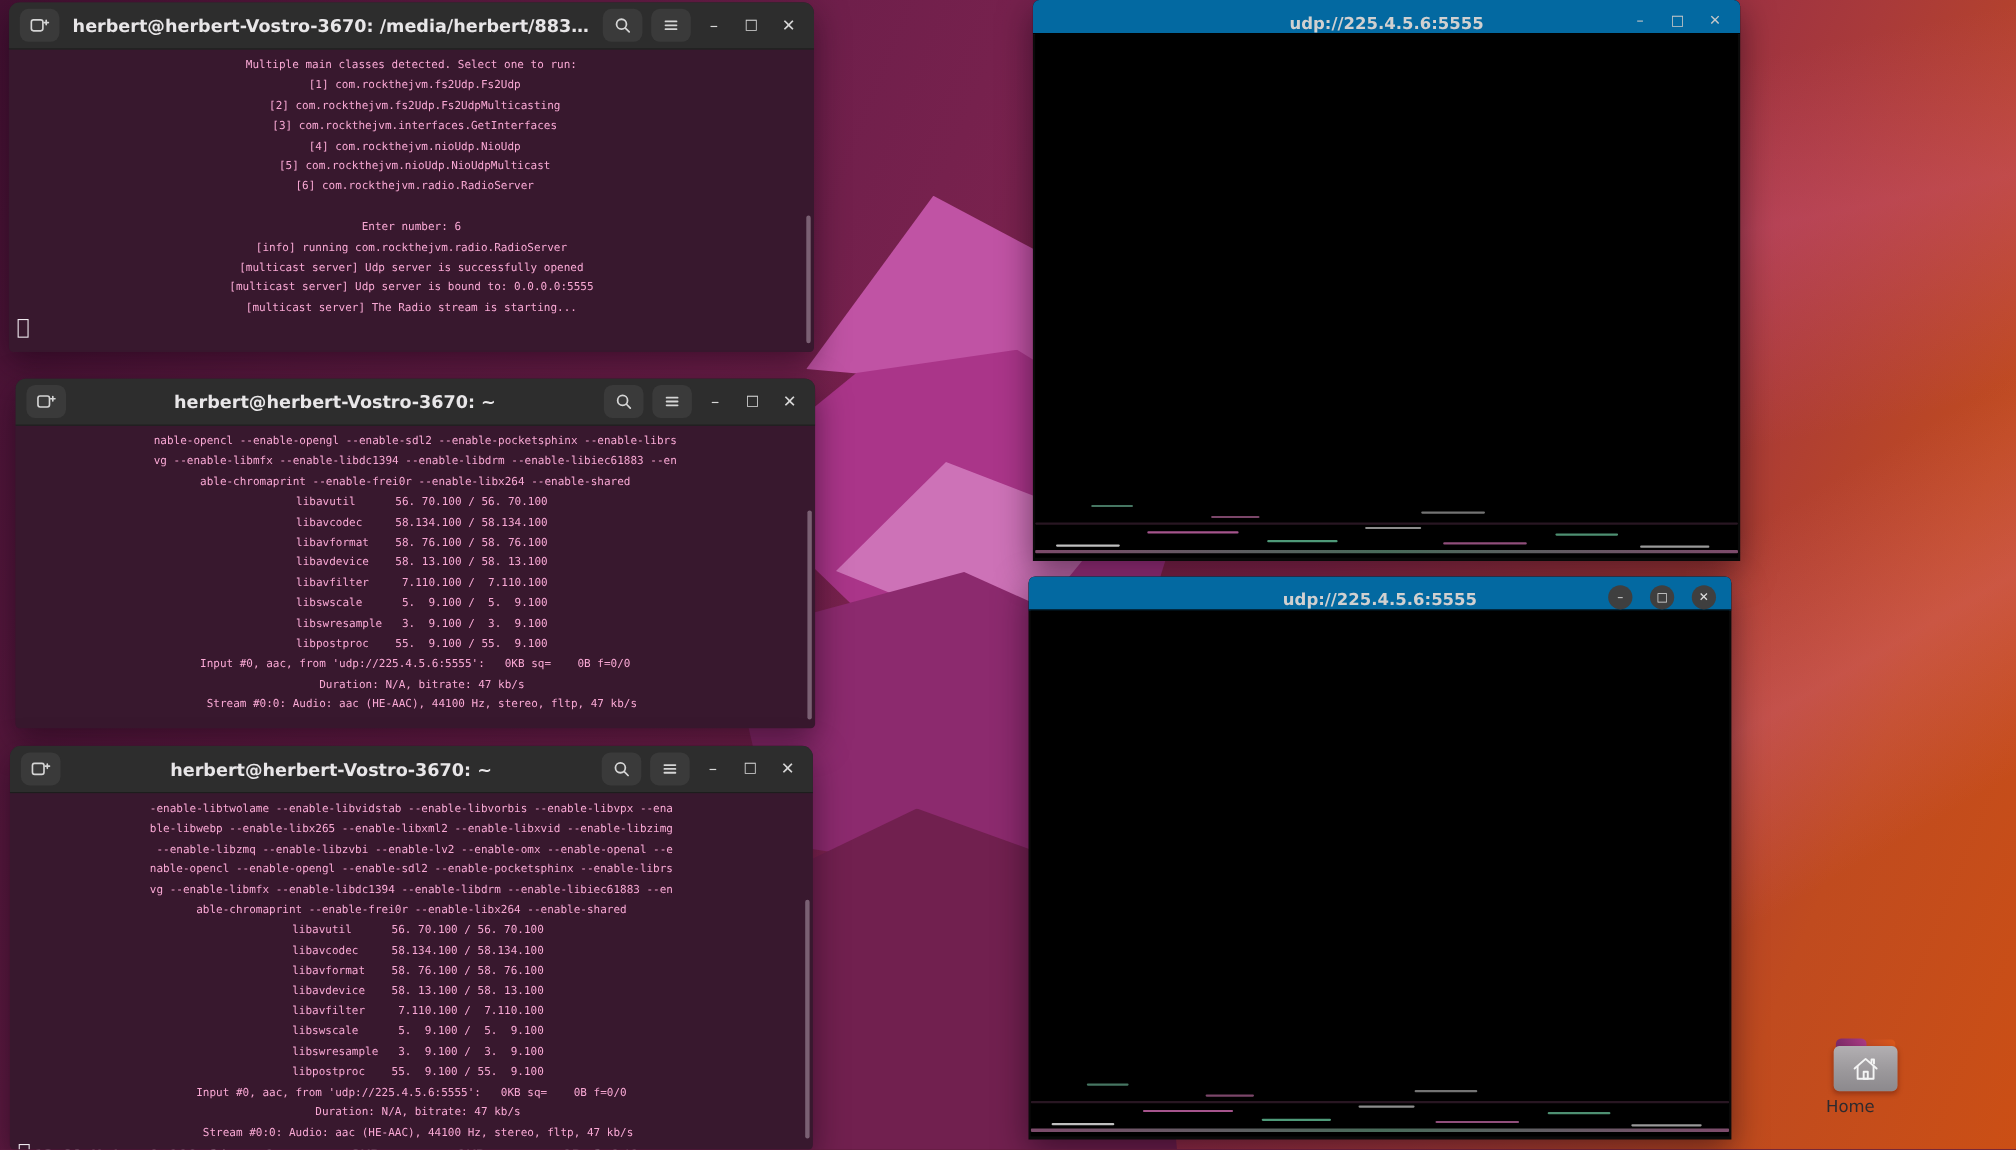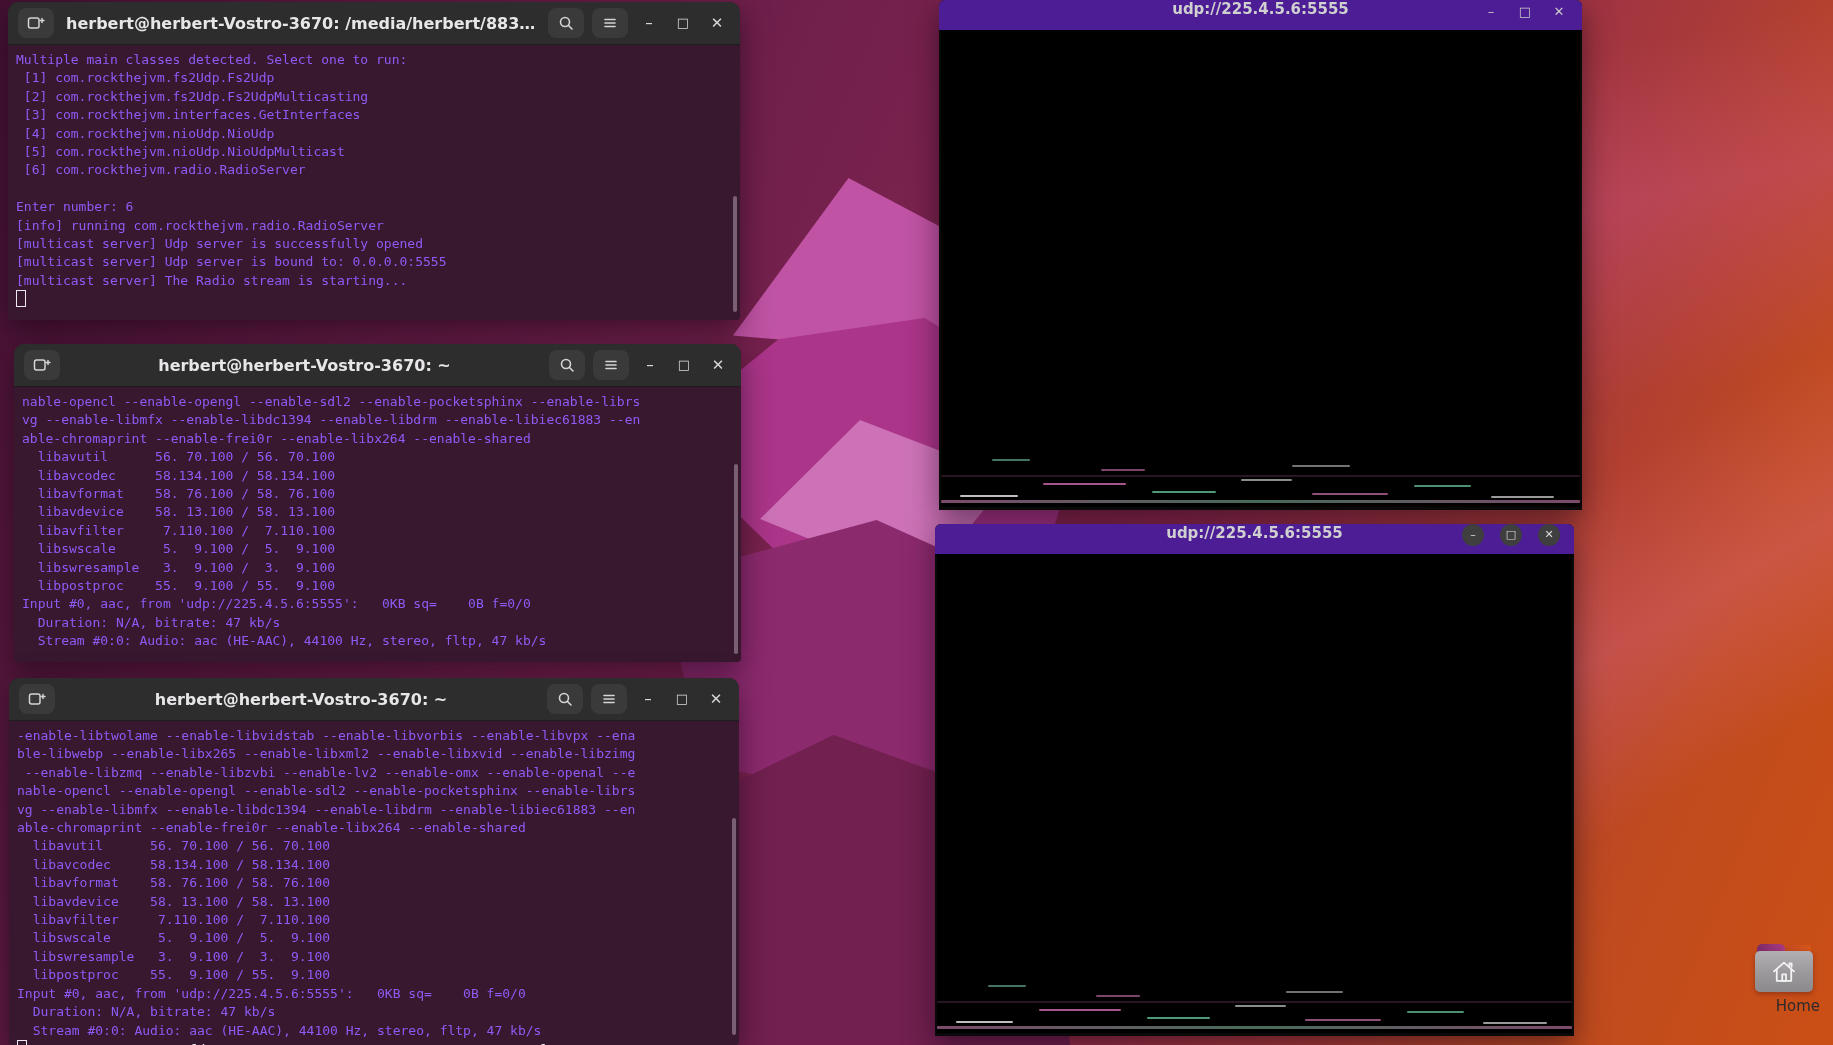--- a/index.html
+++ b/index.html
@@ -32,31 +32,31 @@
   .t-bar{height:42px;background:#2d2d2d;display:flex;align-items:center;padding:0 10px;gap:8px;
          border-bottom:1px solid #1d1d1d;}
   .tb-btn{display:flex;align-items:center;justify-content:center;width:36px;height:30px;
           background:#3a3a3a;border:none;border-radius:8px;cursor:pointer;padding:0;flex:0 0 auto;}
   .t-title{flex:1;text-align:center;color:#e8e6e8;font-weight:bold;font-size:16px;
            white-space:nowrap;overflow:hidden;text-overflow:ellipsis;padding:0 4px;}
   .wc{background:none;border:none;color:#d8d8d8;width:26px;height:30px;padding:0;cursor:pointer;
       font-family:"DejaVu Sans",sans-serif;font-size:15px;line-height:30px;flex:0 0 auto;}
   .wc.max{font-size:13px;}
   .t-body{position:absolute;top:43px;left:0;right:0;bottom:0;padding:6px 8px 0 8px;cursor:text;}
-  .term-text{margin:0;font-family:"DejaVu Sans Mono",monospace;font-size:13px;line-height:18.4px;
-             color:#8b5cf6;white-space:pre;}
+  .term-text{margin:0;font-family:"DejaVu Sans Mono",monospace;font-size:10px;line-height:18.4px;
+             color:#f9a8d4;white-space:pre;text-align:center;}
   .term-line{font-family:"DejaVu Sans Mono",monospace;font-size:14.5px;line-height:18.4px;color:#efe9ef;white-space:pre;}
   .cursor{display:inline-block;width:8px;height:15px;border:1px solid #efe9ef;margin-right:4px;vertical-align:-2px;}
   .t-scroll{position:absolute;right:3px;width:4px;border-radius:2px;background:rgba(205,185,200,.45);}
   #t1 .t-scroll{top:55%;height:42%;}
   #t2 .t-scroll{top:28%;height:69%;}
   #t3 .t-scroll{top:30%;height:67%;}
   
   .player{background:#0a0a0a;border-radius:6px 6px 0 0;}
-  .p-bar{height:30px;background:#4c1d95;position:relative;display:flex;align-items:flex-start;border-bottom:1px solid #000;padding-left:16px;}
+  .p-bar{height:30px;background:#0369a1;position:relative;display:flex;align-items:flex-end;border-bottom:1px solid #000;padding-left:16px;}
   .p-title{position:absolute;left:0;right:0;text-align:center;color:#d0d0d0;font-weight:bold;font-size:15px;}
   .p-controls{margin-left:auto;display:flex;align-items:center;gap:16px;padding-right:14px;z-index:2;}
   .pc{background:none;border:none;color:#c8c8c8;font-size:13px;cursor:pointer;padding:0;width:18px;height:22px;
       font-family:"DejaVu Sans",sans-serif;}
   .p2 .pc{background:#3f3f3f;border-radius:50%;width:22px;height:22px;font-size:11px;line-height:22px;color:#dedede;}
   .p-body{position:absolute;top:31px;left:2px;right:2px;bottom:3px;background:#000;overflow:hidden;cursor:pointer;}
   .noise{position:absolute;inset:0;width:100%;height:100%;}
   .noise.flip{transform:scaleX(-1);}
   .streaks{position:absolute;inset:0;}
   .streaks i{position:absolute;height:2px;border-radius:1px;display:block;}
@@ -67,21 +67,21 @@
   .streaks i:nth-child(5){left:58%;bottom:12px;width:12%;background:rgba(240,130,205,.6);}
   .streaks i:nth-child(6){left:74%;bottom:20px;width:9%;background:rgba(130,240,190,.6);}
   .streaks i:nth-child(7){left:86%;bottom:9px;width:10%;background:rgba(255,255,255,.6);}
   .streaks i:nth-child(8){left:25%;bottom:36px;width:7%;background:rgba(245,140,210,.5);}
   .streaks i:nth-child(9){left:55%;bottom:40px;width:9%;background:rgba(255,255,255,.45);}
   .streaks i:nth-child(10){left:8%;bottom:46px;width:6%;background:rgba(140,235,195,.5);}
   .streaks i:nth-child(11){left:0;bottom:4px;width:100%;height:3px;
      background:linear-gradient(90deg,rgba(250,150,215,.5),rgba(160,240,200,.45),rgba(250,150,215,.5));}
   .streaks i:nth-child(12){left:0;bottom:30px;width:100%;height:2px;background:rgba(220,120,190,.18);}
   
-  .home{position:absolute;left:1748px;top:944px;width:72px;z-index:4;text-align:right;cursor:pointer;}
+  .home{position:absolute;left:1660px;top:944px;width:72px;z-index:4;text-align:left;cursor:pointer;}
   .folder{position:relative;width:58px;height:48px;margin:0 auto;}
   .folder-tab{position:absolute;left:2px;top:0;width:28px;height:14px;border-radius:5px 5px 0 0;
      background:linear-gradient(90deg,#7c2a68,#a93b84);}
   .folder-accent{position:absolute;right:2px;top:1px;width:26px;height:12px;border-radius:4px 4px 0 0;
      background:linear-gradient(90deg,#c24a22,#d8571c);}
   .folder-body{position:absolute;left:0;top:7px;width:58px;height:41px;border-radius:5px;
      background:linear-gradient(180deg,#b2afb2 0%,#9b989b 55%,#8c898d 100%);
      display:flex;align-items:center;justify-content:center;box-shadow:0 2px 5px rgba(60,10,10,.35);}
   .home-label{margin-top:5px;font-size:15px;color:#2e2a2e;}
   .hidden-defs{position:absolute;width:0;height:0;}

